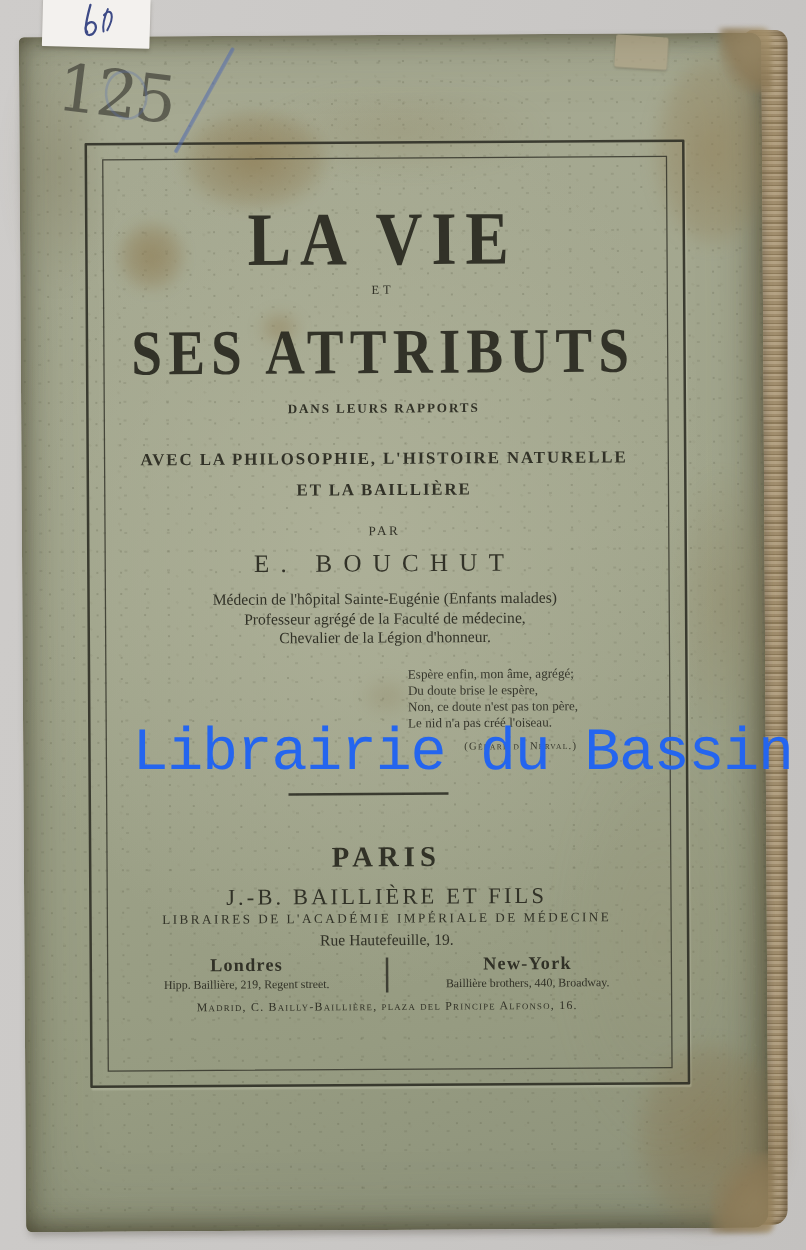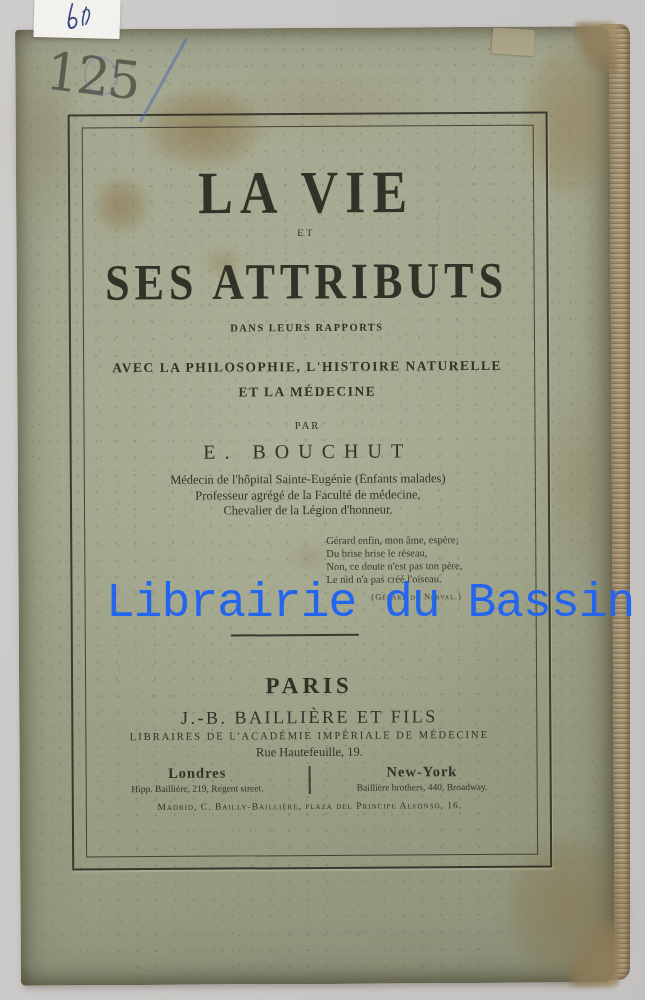--- a/index.html
+++ b/index.html
@@ -122,33 +122,33 @@
     <div class="frame-outer">
       <div class="frame-inner"></div>
     </div>
 
     <div class="tp t-main"><span class="stretch">LA VIE</span></div>
     <div class="tp t-et">ET</div>
     <div class="tp t-main2"><span class="stretch">SES ATTRIBUTS</span></div>
     <div class="tp t-rapport">DANS LEURS RAPPORTS</div>
     <div class="tp t-subject">
       <span>AVEC LA PHILOSOPHIE, L'HISTOIRE NATURELLE</span><br>
-      <span>ET LA MÉDECINE</span>
+      <span>ET LA BAILLIÈRE</span>
     </div>
     <div class="tp t-par">PAR</div>
     <div class="tp t-author">E. BOUCHUT</div>
     <div class="tp t-titles">
       <span>Médecin de l'hôpital Sainte-Eugénie (Enfants malades)</span><br>
       <span>Professeur agrégé de la Faculté de médecine,</span><br>
       <span>Chevalier de la Légion d'honneur.</span>
     </div>
 
     <div class="quote">
-      <span>Gérard enfin, mon âme, espère;</span><br>
-      <span>Du brise brise le réseau,</span><br>
+      <span>Espère enfin, mon âme, agrégé;</span><br>
+      <span>Du doute brise le espère,</span><br>
       <span>Non, ce doute n'est pas ton père,</span><br>
       <span>Le nid n'a pas créé l'oiseau.</span>
       <span class="quote-attr">(Gérard de Nerval.)</span>
     </div>
 
     <div class="rule"></div>
 
     <div class="tp t-city">PARIS</div>
     <div class="tp t-publisher">J.-B. BAILLIÈRE ET FILS</div>
     <div class="tp t-libsub">LIBRAIRES DE L'ACADÉMIE IMPÉRIALE DE MÉDECINE</div>

